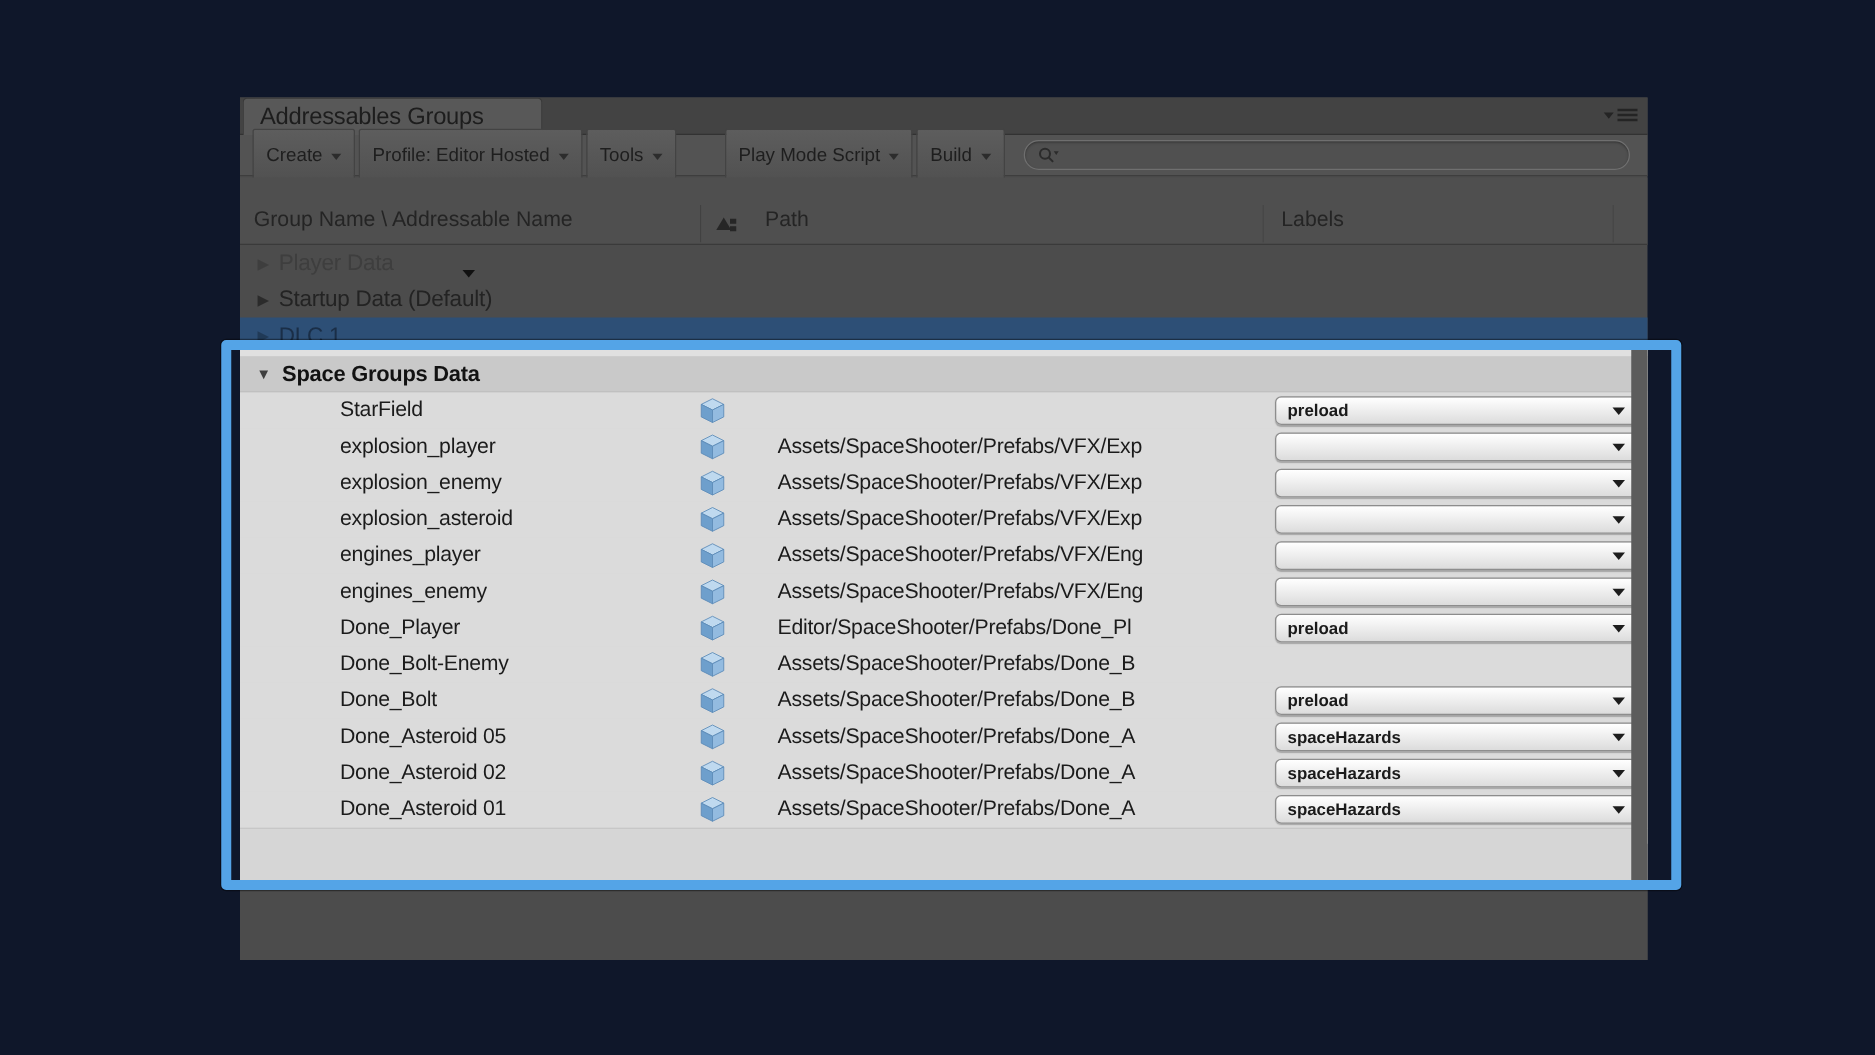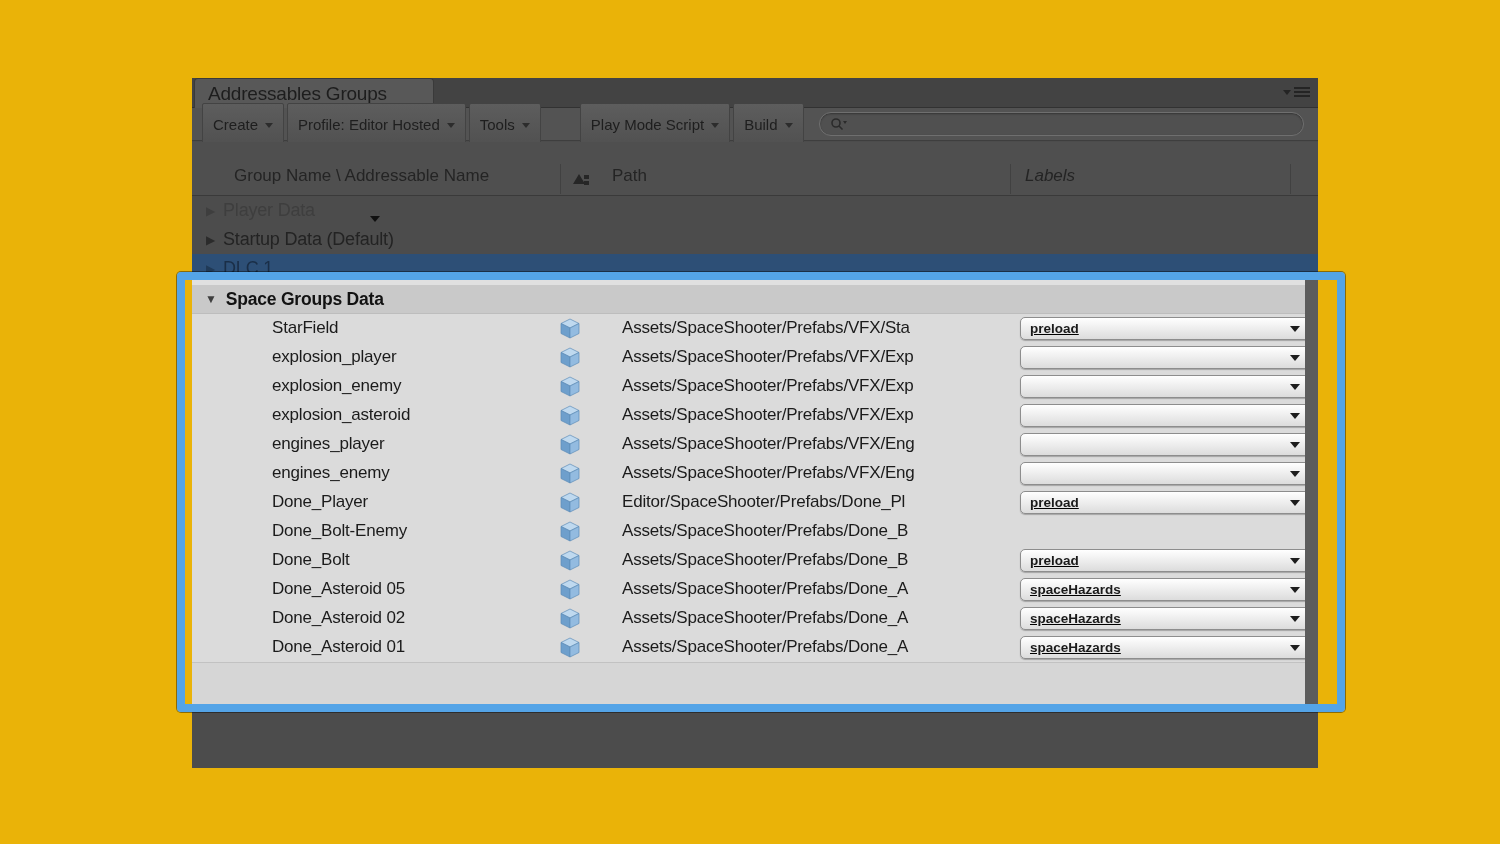--- a/index.html
+++ b/index.html
@@ -1,18 +1,18 @@
 <!DOCTYPE html>
 <html><head>
 <meta charset="utf-8">
 <style>
   * { margin:0; padding:0; box-sizing:border-box; }
   html,body { width:1500px; height:844px; background:#070707; overflow:hidden;
               font-family:"Liberation Sans", sans-serif; }
-  .stage { position:absolute; left:0; top:0; width:1500px; height:844px; background:#eab308; }
+  .stage { position:absolute; left:0; top:0; width:1500px; height:844px; background:#0f172a; }
 
   
   .window { position:absolute; left:192px; top:78px; width:1126px; height:690px;
             background:#4c4c4c; }
 
   .tabstrip { position:absolute; left:0; top:0; width:100%; height:30px;
               background:#434343; border-bottom:1px solid #323232; }
   .tab { position:absolute; left:2px; top:0; width:240px; height:30px; background:#585858;
          border:1px solid #3a3a3a; border-bottom:none; border-radius:4px 4px 0 0;
          color:#1d1d1d; font-size:19px; line-height:29px; padding-left:13px; letter-spacing:-0.2px; }
@@ -32,23 +32,23 @@
   .tb-gap { width:36px; }
   .search { flex:1; height:24px; margin-left:12px; margin-right:4px; border-radius:12px;
             background:#505050; border:1px solid #6f6f6f; display:flex; align-items:center;
             padding:0 10px; box-shadow:inset 0 1px 2px rgba(0,0,0,.35); }
   .search input { background:transparent; border:none; outline:none; flex:1; color:#222;
                   font-size:14px; font-family:"Liberation Sans",sans-serif; }
 
   .colheader { position:absolute; left:0; top:64px; width:100%; height:54px; background:#4f4f4f;
                border-bottom:1px solid #3a3a3a; color:#242424; font-size:17px; }
   .colheader .celltext { position:absolute; bottom:9px; }
-  .ch-name { left:11px;margin-left:31px; }
+  .ch-name { left:11px; }
   .ch-path { left:420px; }
-  .ch-labels { left:833px;font-style:italic; }
+  .ch-labels { left:833px; }
   .ch-div { position:absolute; top:22px; bottom:1px; width:1px; background:#5e5e5e;
             border-left:1px solid #414141; }
   .sortarrow { position:absolute; left:178px; top:74px; width:0; height:0;
                border-left:5px solid transparent; border-right:5px solid transparent;
                border-top:6px solid #111; }
 
   .dimrows { position:absolute; left:0; top:118px; width:100%; }
   .dimrow { height:29px; display:flex; align-items:center; padding-left:14px;
             color:#232323; font-size:18px; letter-spacing:-0.2px; }
   .dimrow .fold { font-size:12px; margin-right:8px; color:#2b2b2b; }
@@ -67,21 +67,21 @@
               font-size:17.5px; font-weight:600; letter-spacing:-0.2px; }
   .grouprow .fold { font-size:12px; margin-right:9px; color:#3f3f3f; font-weight:400; }
   .itemrow { position:relative; height:29px; background:#dbdbdb; }
   .itemrow .iname { position:absolute; left:80px; top:4px; color:#1b1b1b; font-size:17px; letter-spacing:-0.2px; }
   .itemrow .cube { position:absolute; left:368px; top:4px; width:20px; height:21px; }
   .itemrow .ipath { position:absolute; left:430px; top:4px; width:385px; color:#1b1b1b;
                     font-size:17px; white-space:nowrap; overflow:hidden; letter-spacing:-0.2px; }
   .labelbox { position:absolute; left:828px; top:3px; width:290px; height:23px;
               background:linear-gradient(#ffffff,#dcdcdc); border:1px solid #8d8d8d;
               border-radius:5px; display:flex; align-items:center; padding:0 9px;
-              box-shadow:0 1px 1px rgba(0,0,0,.25);text-decoration:underline; }
+              box-shadow:0 1px 1px rgba(0,0,0,.25); }
   .labelbox .ltext { flex:1; font-size:13.5px; font-weight:700; color:#1a1a1a;
                      white-space:nowrap; overflow:hidden; }
   .labelbox .arrow { width:0; height:0; border-left:5px solid transparent;
                      border-right:5px solid transparent; border-top:6px solid #1d1d1d; }
   .b-botstrip { height:13px; background:#d6d6d6; border-top:1px solid #c2c2c2; }
 
   
   .callout { position:absolute; left:177px; top:272px; width:1168px; height:440px;
              border:8px solid #54a4e7; border-radius:4px; z-index:9; pointer-events:none;
              box-shadow:0 0 0 1px rgba(0,0,0,.4); }
@@ -179,21 +179,20 @@
     </div>
 
     <div id="item-rows">
     <div class="itemrow">
       <span class="iname">StarField</span>
       <svg class="cube" viewBox="0 0 20 21">
         <path d="M10 1 L19 5.5 L10 10 L1 5.5 Z" fill="#bfd9ef" stroke="#5d8cb8" stroke-width="0.7"></path>
         <path d="M1 5.5 L10 10 L10 20 L1 15.5 Z" fill="#6e9fcc" stroke="#5d8cb8" stroke-width="0.7"></path>
         <path d="M19 5.5 L10 10 L10 20 L19 15.5 Z" fill="#93bbe0" stroke="#5d8cb8" stroke-width="0.7"></path>
       </svg>
-      <span class="ipath">Assets/SpaceShooter/Prefabs/VFX/Sta</span>
       <div class="labelbox">
         <span class="ltext">preload</span>
         <span class="arrow"></span>
       </div>
     </div>
 
 
     <div class="itemrow">
       <span class="iname">explosion_player</span>
       <svg class="cube" viewBox="0 0 20 21">

